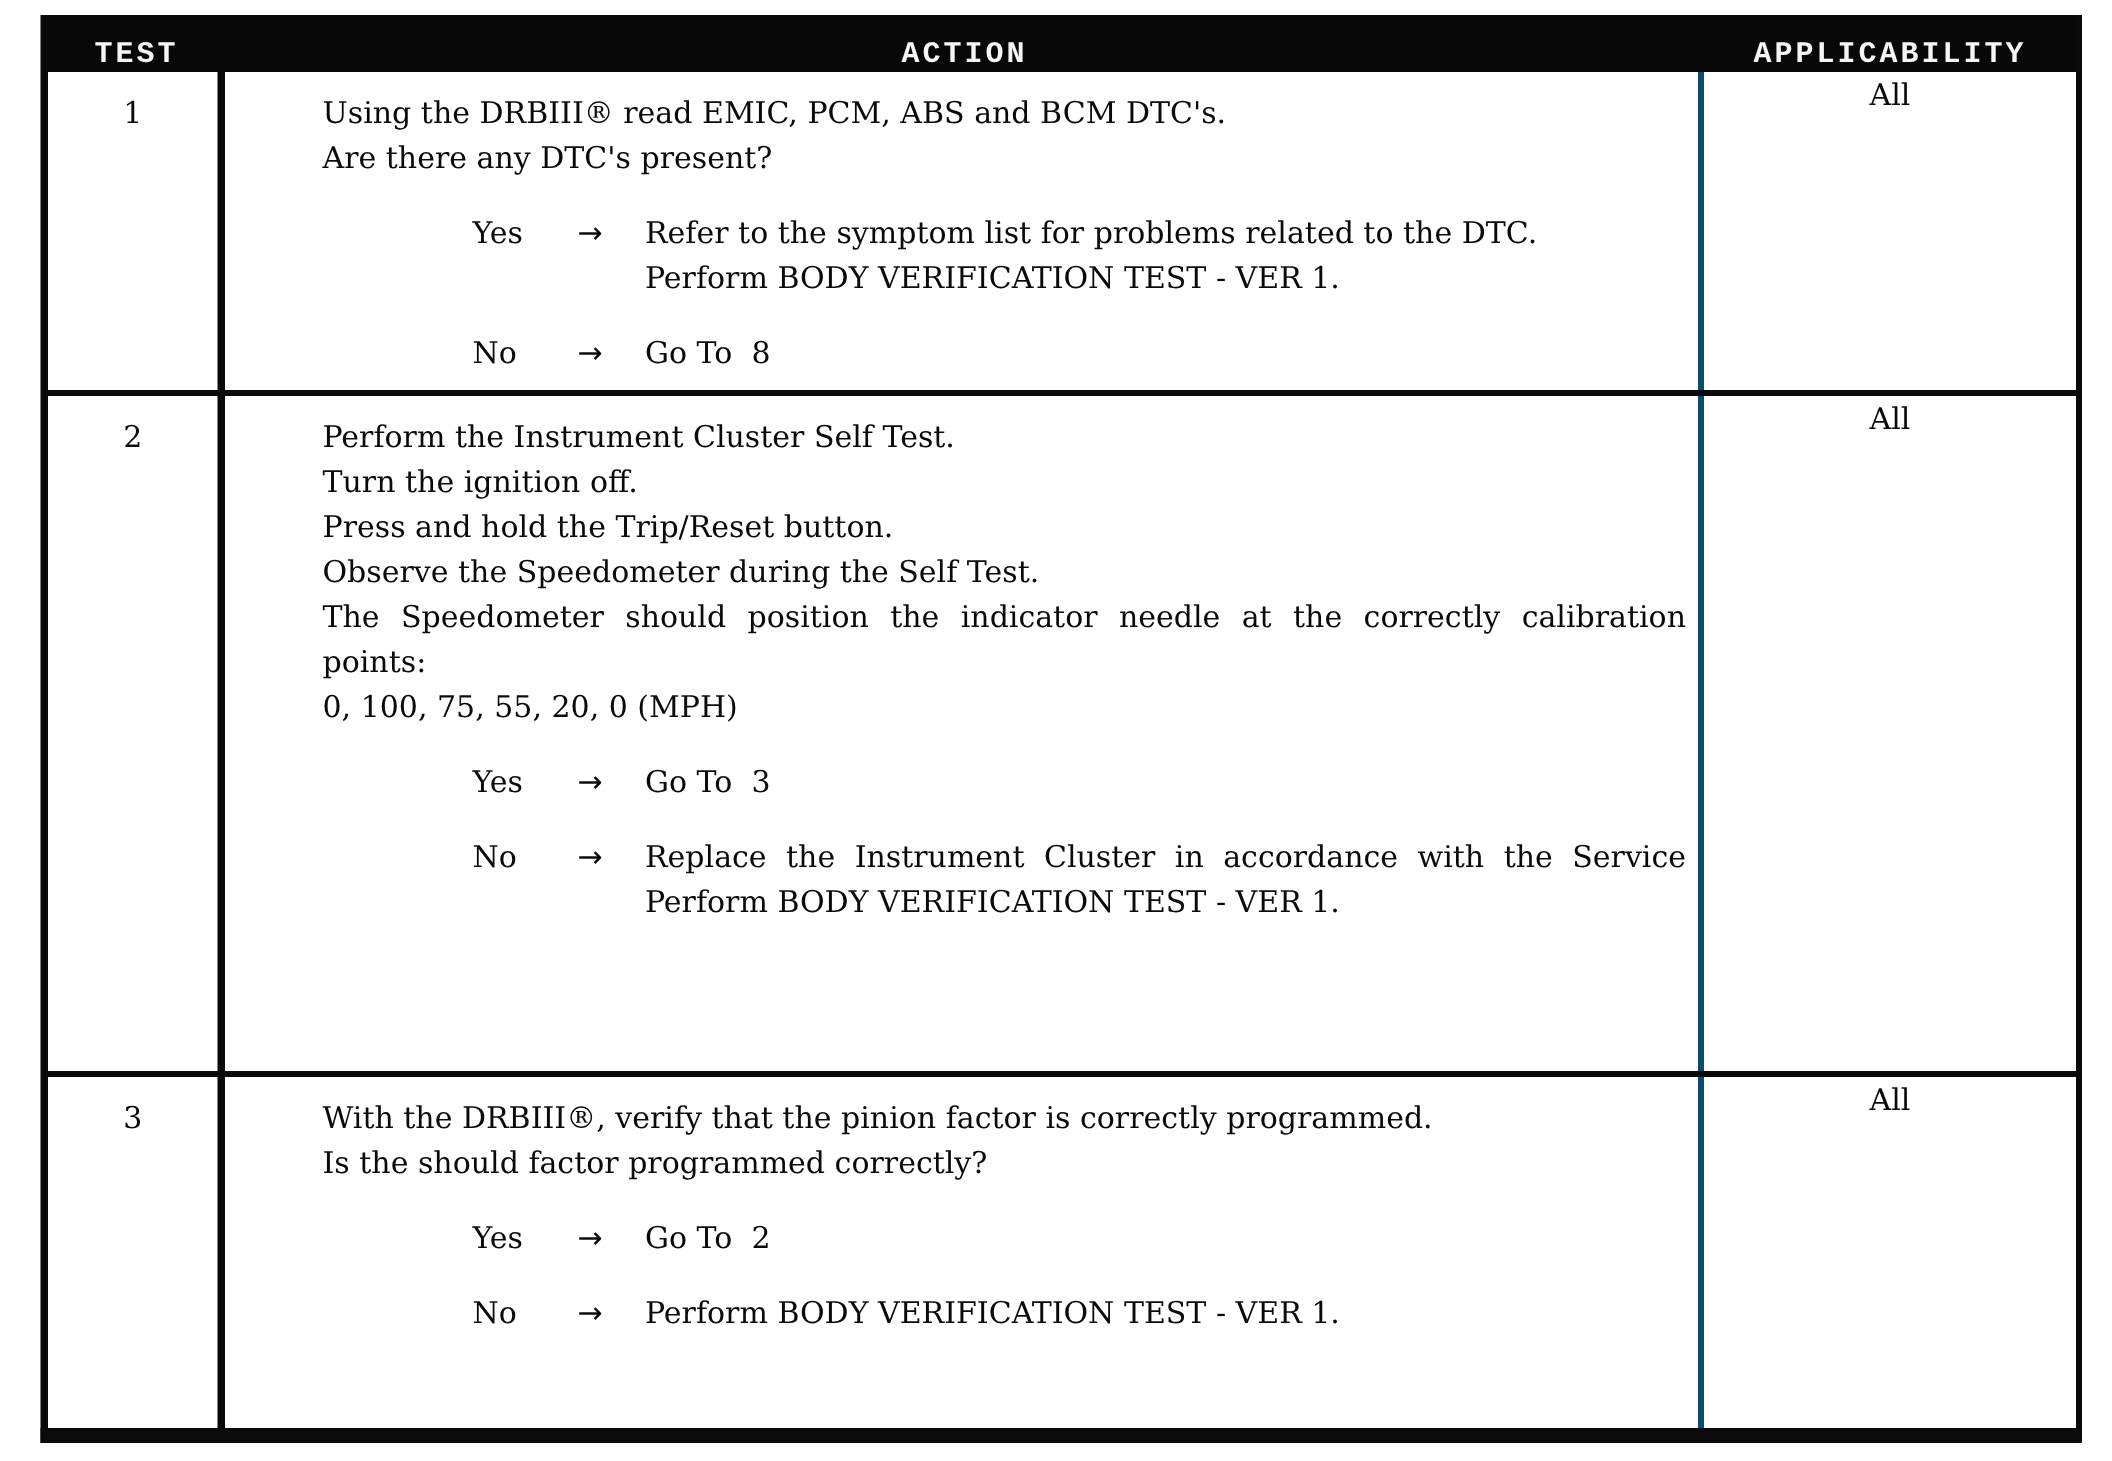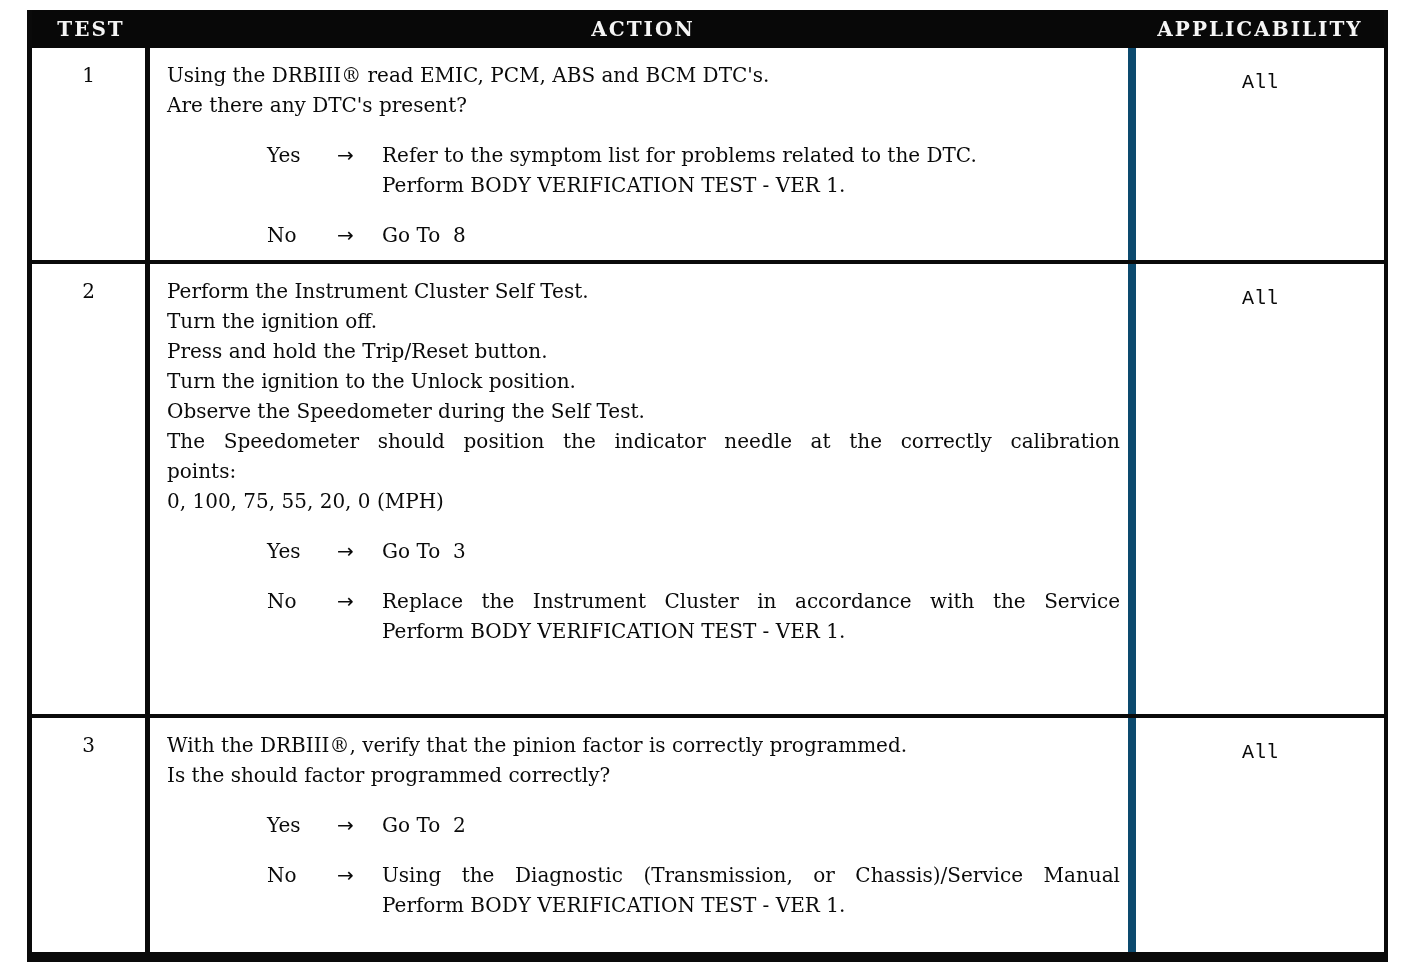--- a/index.html
+++ b/index.html
@@ -24,24 +24,25 @@
     border-bottom: 10px solid #0a0a0a;
     display: flex;
     flex-direction: column;
   }
   .thead {
     height: 38px;
     flex: 0 0 38px;
     background: #080808;
     color: #f5f5f5;
     display: flex;
-    align-items: center;
+    align-items: flex-end;
     font-weight: bold;
     font-size: 20px;
     letter-spacing: 2px;
+    font-family: Liberation Mono, monospace;
   }
   .th { text-align: center; }
   .th-test { width: 118px; }
   .th-action { flex: 1; }
   .th-appl { width: 248px; }
 
   .trow { display: flex; box-sizing: border-box; }
   .trow + .trow { border-top: 4px solid #0a0a0a; }
   .trow-1 { flex: 0 0 212px; }
   .trow-2 { flex: 0 0 454px; }
@@ -50,30 +51,30 @@
   .td { box-sizing: border-box; font-size: 20px; line-height: 30px; }
   .td-test {
     width: 118px;
     flex: 0 0 118px;
     border-right: 5px solid #0a0a0a;
     text-align: center;
     padding-top: 12px;
   }
   .td-action {
     flex: 1;
-    border-right: 8px solid #0c4a6e;
+    border-right: 4px solid #0c4a6e;
     padding: 12px 8px 0 17px;
     overflow: hidden;
+    margin-left: 48px;
   }
   .td-appl {
     width: 248px;
     flex: 0 0 248px;
     text-align: center;
-    padding-top: 20px;
-    font-family: Liberation Mono, monospace;
+    padding-top: 0;
   }
   .line { white-space: pre-wrap; }
   .justify-full { text-align: justify; text-align-last: justify; }
 
   .answer {
     display: flex;
     margin-left: 100px;
     margin-top: 20px;
     align-items: flex-start;
   }
@@ -117,21 +118,20 @@
       </div>
       <div class="td td-appl">All</div>
     </div>
 
     <div class="trow trow-2">
       <div class="td td-test">2</div>
       <div class="td td-action">
         <div class="line">Perform the Instrument Cluster Self Test.</div>
         <div class="line">Turn the ignition off.</div>
         <div class="line">Press and hold the Trip/Reset button.</div>
-        <div class="line">Turn the ignition to the Unlock position.</div>
         <div class="line">Observe the Speedometer during the Self Test.</div>
         <div class="line justify-full">The Speedometer should position the indicator needle at the correctly calibration</div>
         <div class="line">points:</div>
         <div class="line">0, 100, 75, 55, 20, 0 (MPH)</div>
         <div class="answer">
           <span class="ans-label">Yes</span>
           <span class="ans-arrow">→</span>
           <span class="ans-text">
             <span class="ans-line">Go To  3</span>
           </span>
@@ -157,21 +157,20 @@
           <span class="ans-label">Yes</span>
           <span class="ans-arrow">→</span>
           <span class="ans-text">
             <span class="ans-line">Go To  2</span>
           </span>
         </div>
         <div class="answer">
           <span class="ans-label">No</span>
           <span class="ans-arrow">→</span>
           <span class="ans-text">
-            <span class="ans-line justify-full">Using the Diagnostic (Transmission, or Chassis)/Service Manual</span>
             <span class="ans-line">Perform BODY VERIFICATION TEST - VER 1.</span>
           </span>
         </div>
       </div>
       <div class="td td-appl">All</div>
     </div>
 
   </div>
 </div>
 

